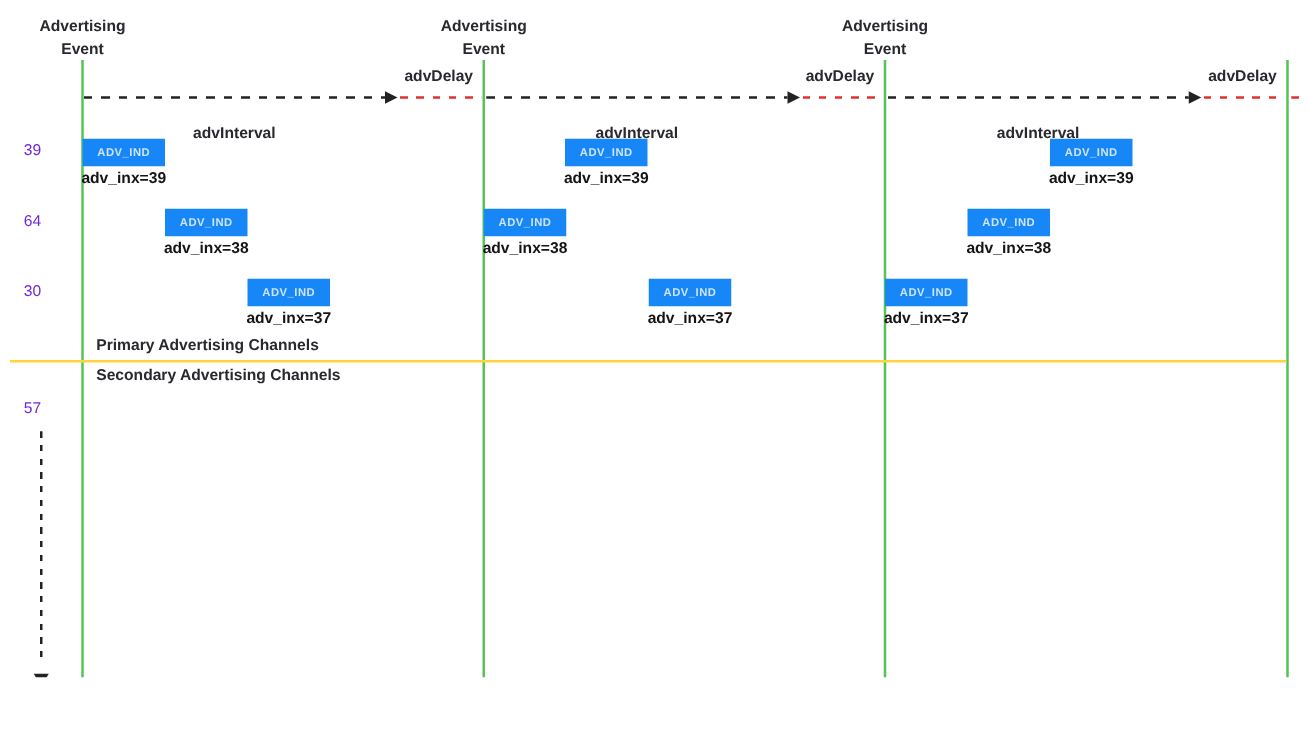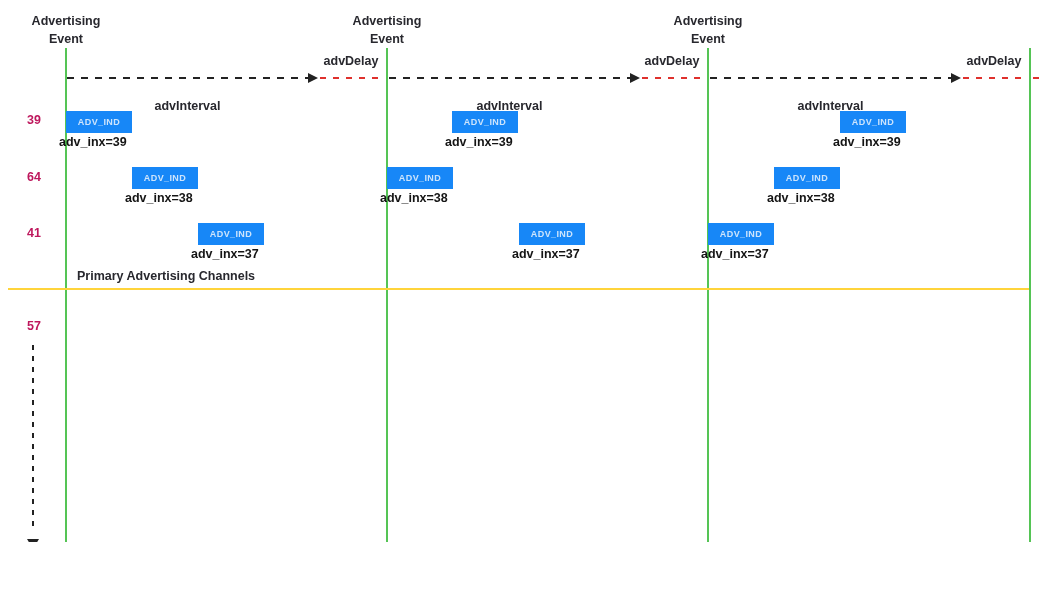--- a/index.html
+++ b/index.html
@@ -18,24 +18,24 @@
     font-size:12.5px; font-weight:bold; color:#28282e; line-height:16px;margin-top:28px; }
   .arrow-right { position:absolute; top:73px; width:0; height:0;
     border-left:10px solid var(--ink,#222); border-top:5px solid transparent; border-bottom:5px solid transparent; }
   .dash-red { position:absolute; top:77px; height:2px;
     background:repeating-linear-gradient(90deg, var(--red,#df312d) 0 6px, transparent 6px 13px); }
   .delay-label { position:absolute; top:54px; width:90px; text-align:center;
     font-size:12.5px; font-weight:bold; color:#28282e; }
   .pkt { position:absolute; width:66px; height:22px; background:var(--blue,#1787f7);
     display:flex; align-items:center; justify-content:center; }
   .pkt > span { font-size:9px; font-weight:bold; letter-spacing:0.4px; color:var(--blue_text,#cde4fc); }
-  .pkt-label { position:absolute; width:80px; text-align:left;
+  .pkt-label { position:absolute; width:80px; text-align:center;
     font-size:12.5px; font-weight:bold; color:#141414; }
-  .axis-label { position:absolute; left:19px; width:30px; text-align:center;
-    font-size:12.5px; font-weight:bold; color:#be185d; }
+  .axis-label { position:absolute; left:19px; width:30px; 
+    font-size:12.5px; font-weight:normal; color:#6d28d9; }
   .section-label { position:absolute; left:77px; font-size:12.5px; font-weight:bold; color:#28282e; }
   .hline-yellow { position:absolute; left:8px; top:288px; width:1021px; height:2px; background:var(--yellow,#ffd43b); }
   .vdash { position:absolute; left:32px; top:345px; width:2px; height:186px;
     background:repeating-linear-gradient(180deg, var(--ink,#222) 0 5px, transparent 5px 11px); }
   .arrow-down { position:absolute; left:27px; top:539px; width:0; height:0;
     border-top:10px solid var(--ink,#222); border-left:6px solid transparent; border-right:6px solid transparent; }
 </style>
 </head>
 <body>
 
@@ -115,23 +115,24 @@
     <span>ADV_IND</span>
   </div>
   <div class="pkt-label" style="left:767px;top:191px">adv_inx=38</div>
   <div class="pkt" style="left:840px;top:111px">
     <span>ADV_IND</span>
   </div>
   <div class="pkt-label" style="left:833px;top:135px">adv_inx=39</div>
 
   <div class="axis-label" style="top:113px">39</div>
   <div class="axis-label" style="top:170px">64</div>
-  <div class="axis-label" style="top:226px">41</div>
+  <div class="axis-label" style="top:226px">30</div>
   <div class="axis-label" style="top:319px">57</div>
   <div class="axis-label" style="top:568px">0</div>
 
   <div class="section-label" style="top:269px">Primary Advertising Channels</div>
   <div class="hline-yellow"></div>
+  <div class="section-label" style="top:293px">Secondary Advertising Channels</div>
 
   <div class="vdash"></div>
   <div class="arrow-down"></div>
 
 </div>
 
 </body></html>

